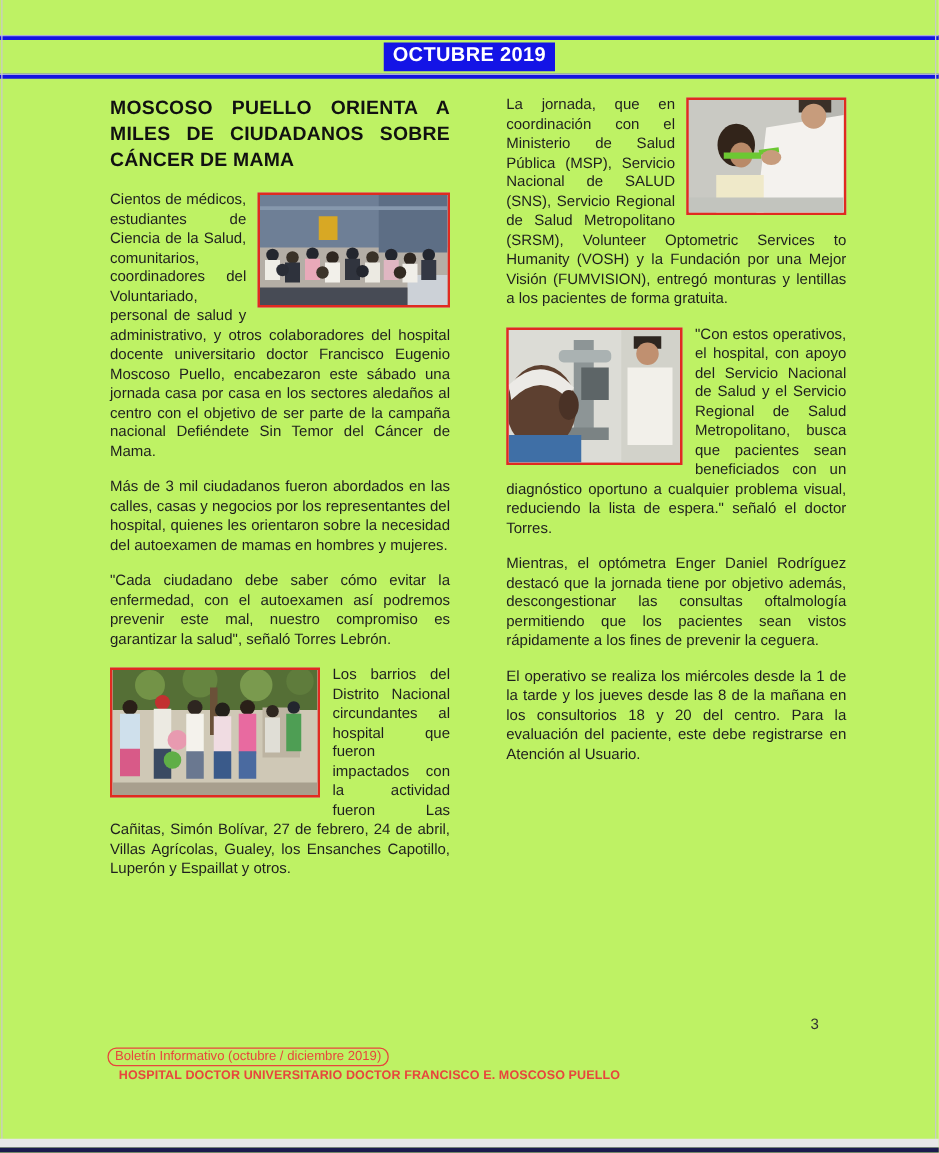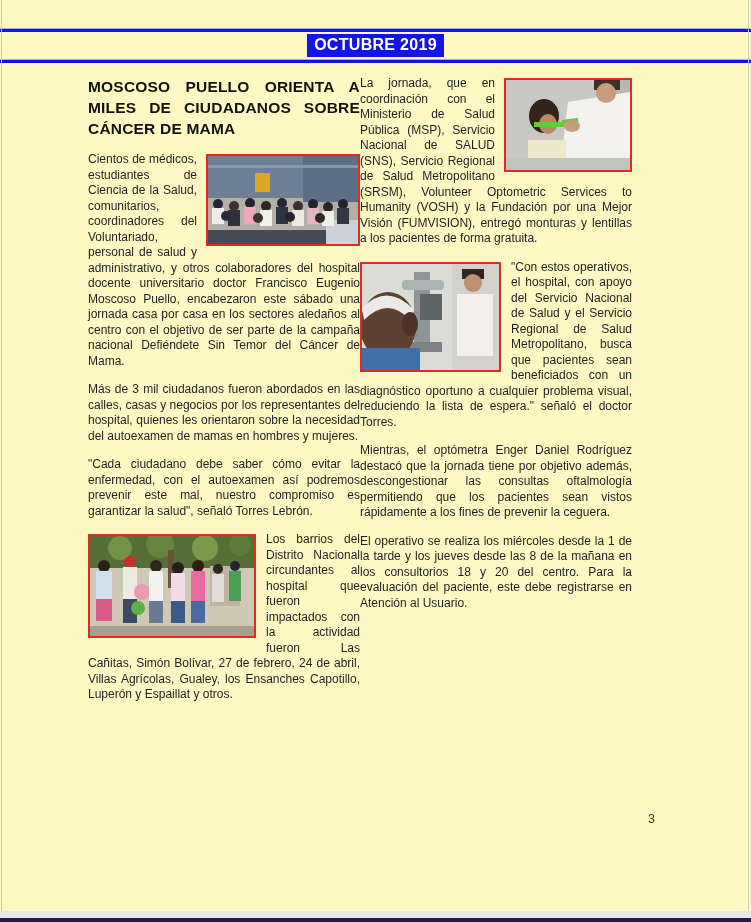--- a/index.html
+++ b/index.html
@@ -3,38 +3,39 @@
 <meta charset="utf-8">
 <style>
   * { box-sizing: border-box; margin: 0; padding: 0; }
   html, body { width: 751px; height: 922px; }
   body {
     font-family: "Liberation Sans", sans-serif;
     background: #ffffff;
     position: relative;
     overflow: hidden;
   }
-  .page { position: absolute; inset: 0; background: #fef9c3; }
+  .page { position: absolute; inset: 0; background: #bef264; }
   .edge-left  { position: absolute; top: 0; bottom: 10px; left: 1px;  width: 1px; background: #c9c9c9; }
   .edge-right { position: absolute; top: 0; bottom: 10px; right: 2px; width: 1px; background: #c9c9c9; }
   .bottom-gray { position: absolute; left: 0; right: 0; bottom: 4px; height: 7px; background: #e7e7e7; }
   .bottom-navy { position: absolute; left: 0; right: 0; bottom: 0;  height: 4px; background: #1b1b4d; }
 
   .header-band { margin-top: 28px; }
   .rule { height: 4px; background: #1414e0; border-top: 1px solid #a9a9de; }
   .banner-row { height: 27px; display: flex; justify-content: center; align-items: center; }
   .date-banner {
     background: #1414e6; color: #ffffff;
     font-weight: bold; font-size: 16px; letter-spacing: 0.3px;
     padding: 2px 7px 3px 7px;
   }
 
   .content {
     display: flex;
     padding: 13px 74px 0 88px;
+    gap: 45px;
   }
   .col { width: 272px; flex: 0 0 272px; }
 
   h2.article-title {
     font-size: 15.5px; font-weight: bold; color: #111;
     line-height: 21px; text-align: justify; margin-bottom: 13px;
     letter-spacing: 0.2px;
   }
   p.para {
     font-size: 12px; line-height: 15.5px; color: #1f1f1f;
@@ -222,19 +223,23 @@
 
       <p class="para">
         <span>El operativo se realiza los miércoles desde la 1 de la tarde y los jueves desde las 8 de la mañana en los consultorios 18 y 20 del centro. Para la evaluación del paciente, este debe registrarse en Atención al Usuario.</span>
       </p>
     </div>
 
   </div>
 
   <div class="page-number">3</div>
 
+  <div class="footer">
+    <span class="bulletin-box"><span>Boletín Informativo (octubre / diciembre 2019)</span></span>
+    <div class="hospital-line">HOSPITAL DOCTOR UNIVERSITARIO DOCTOR FRANCISCO E. MOSCOSO PUELLO</div>
+  </div>
 
   <div class="edge-left"></div>
   <div class="edge-right"></div>
   <div class="bottom-gray"></div>
   <div class="bottom-navy"></div>
 
 </div>
 
 </body></html>

